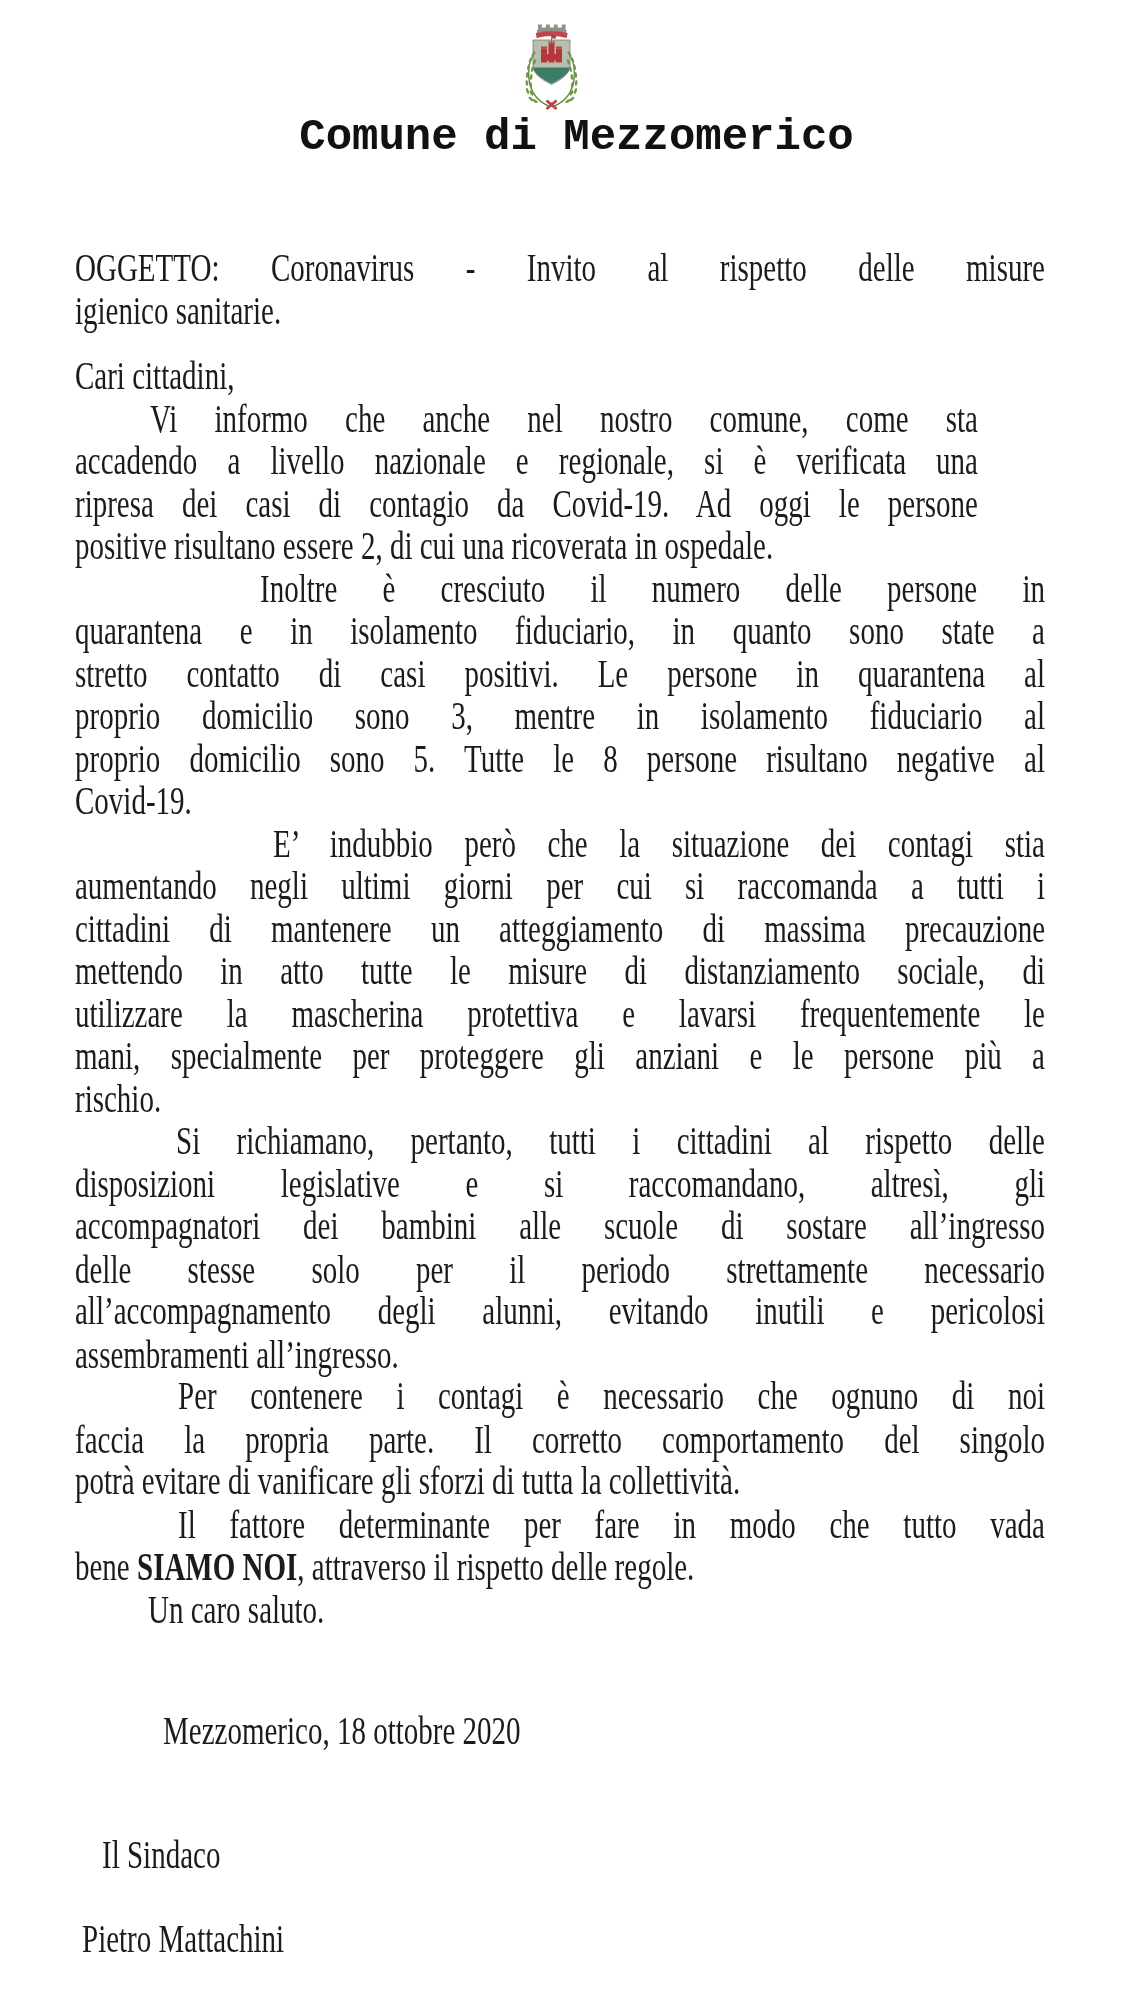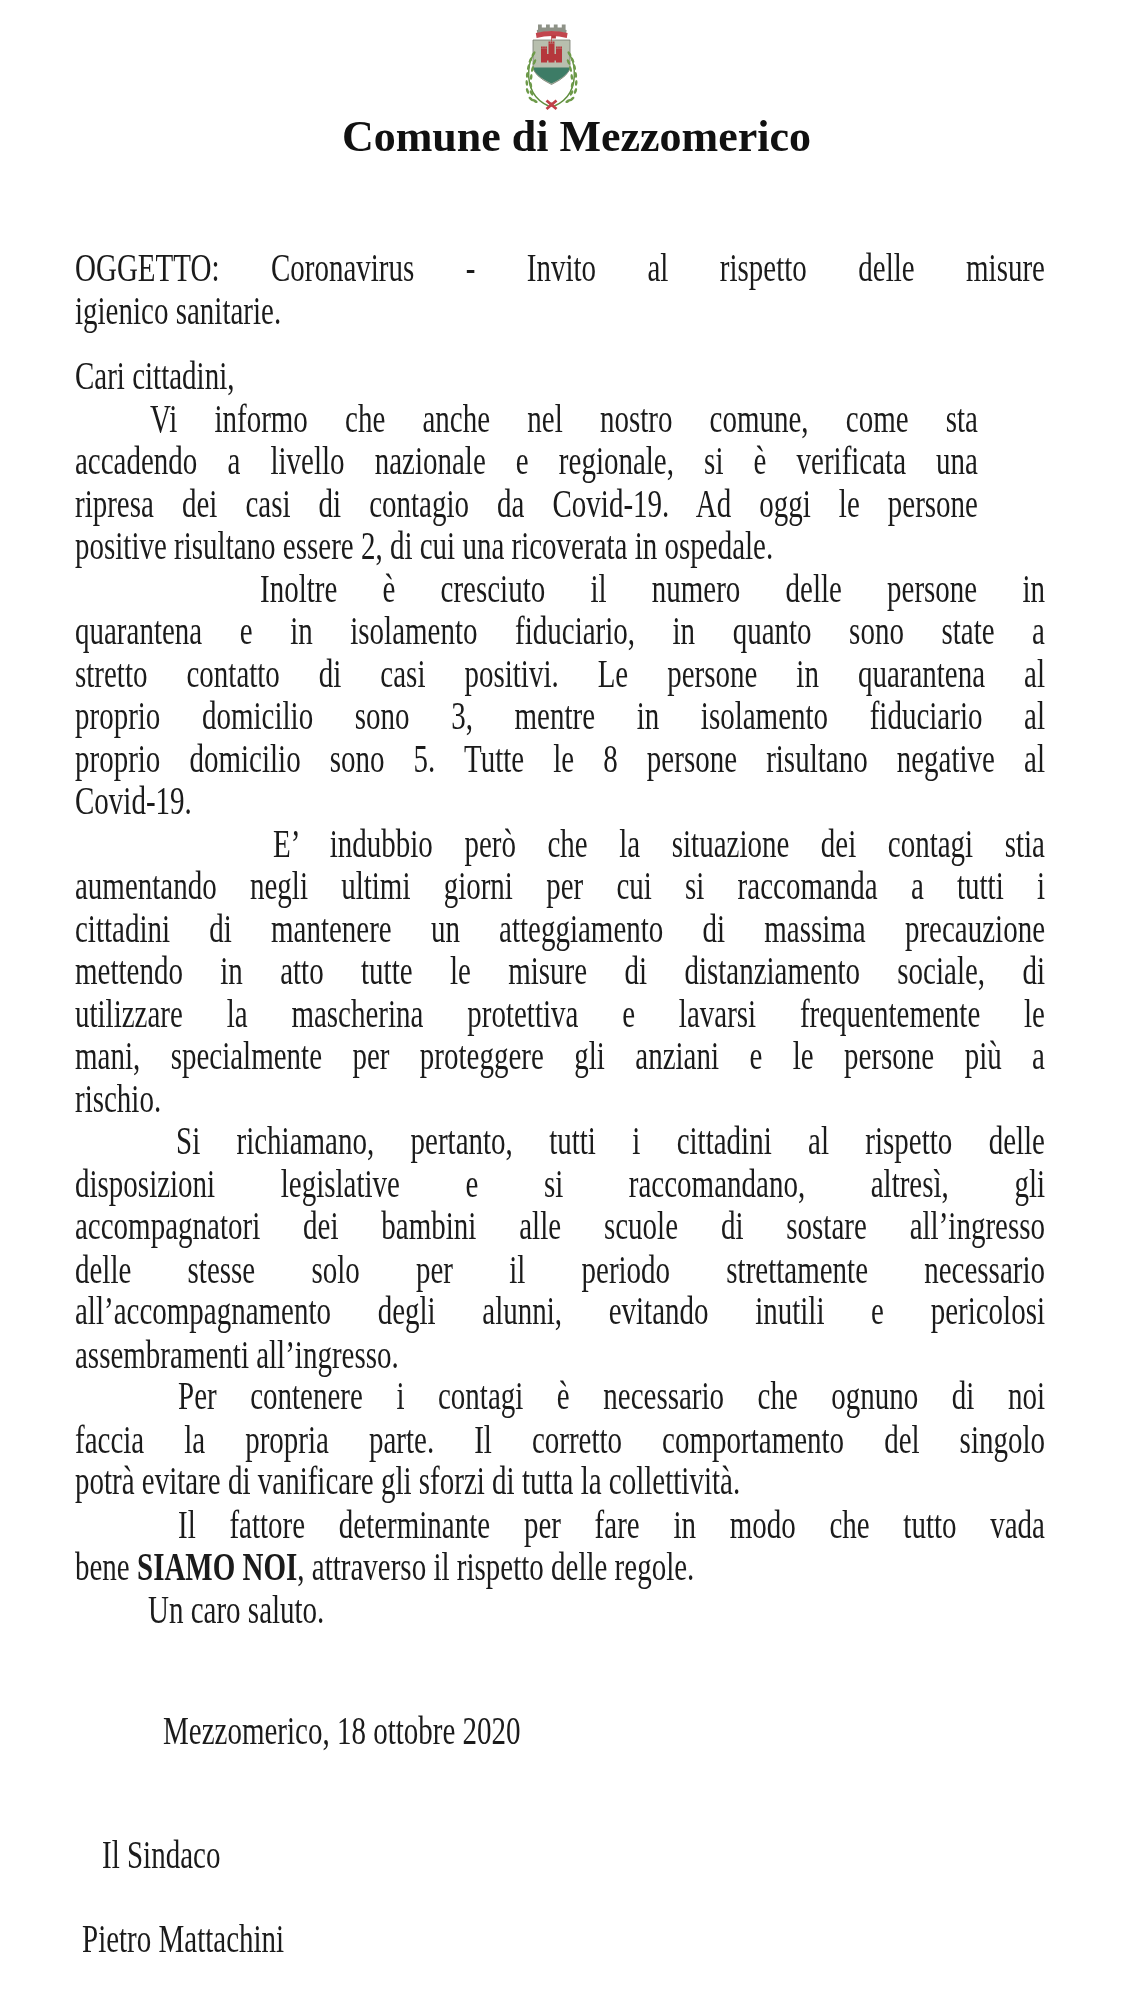--- a/index.html
+++ b/index.html
@@ -26,20 +26,21 @@
     width:1125px;
     padding-left:28px;
     box-sizing:border-box;
     margin:0;
     text-align:center;
     font-size:44px;
     line-height:44px;
     font-weight:bold;
     color:#111;
     letter-spacing:0px;
+    font-family:Liberation Mono, monospace;
   }
   .letter-body{
     position:absolute;
     left:75px;
     top:0;
     padding-top:183px;
     transform:scaleY(1.35);
     transform-origin:0 0;
     font-size:29px;
     line-height:31.5px;

